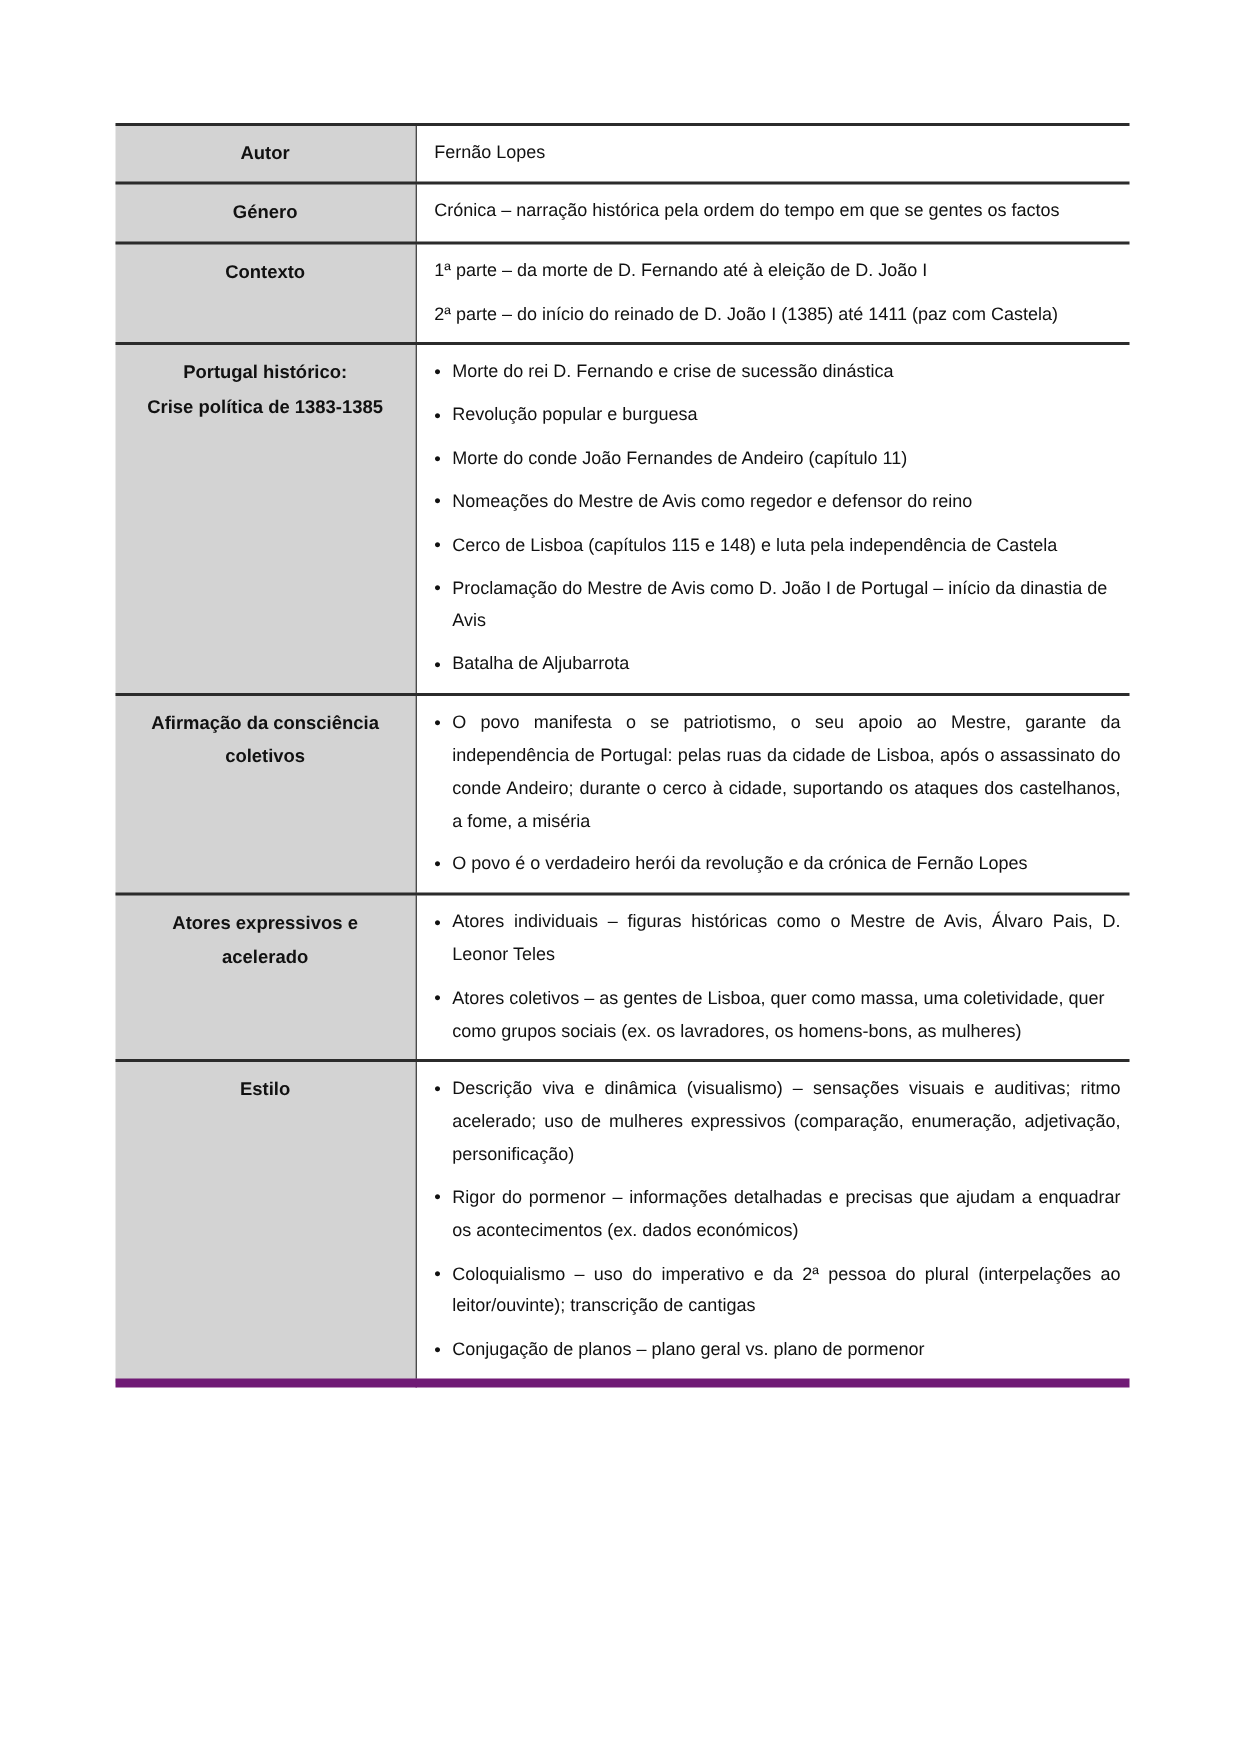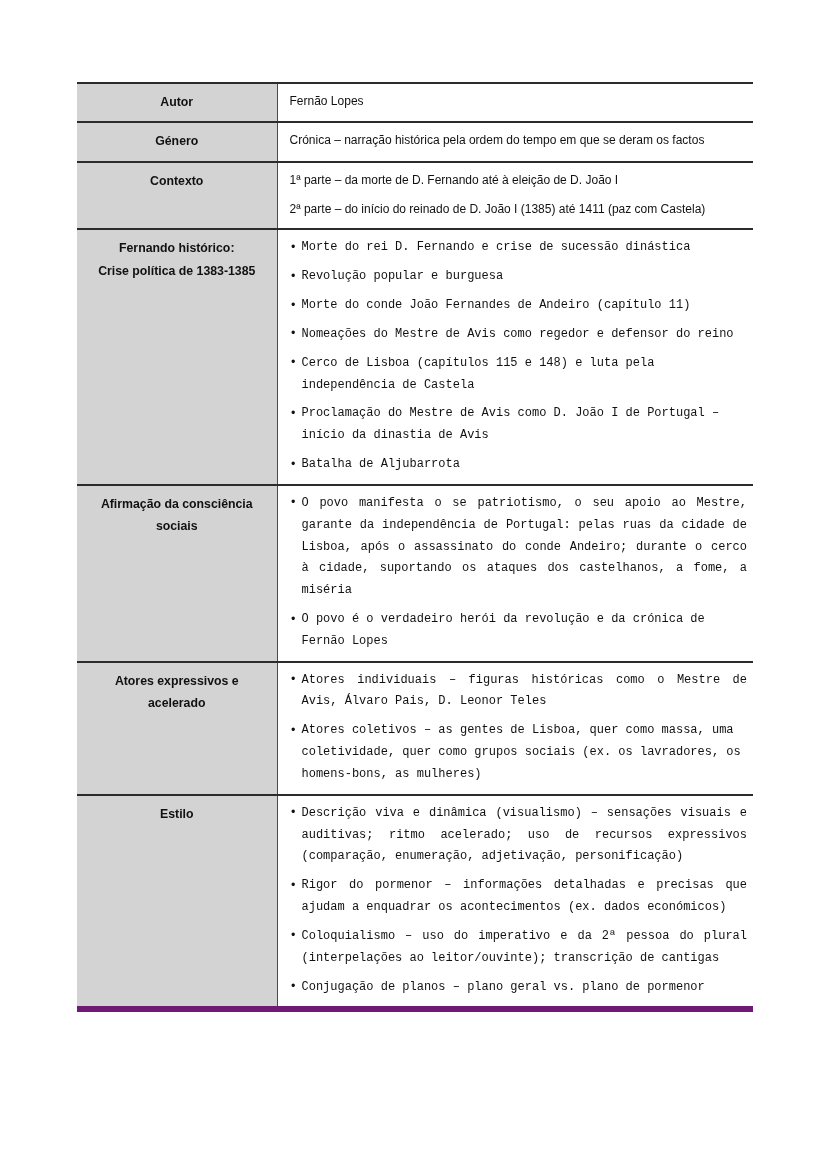--- a/index.html
+++ b/index.html
@@ -79,21 +79,20 @@
 
   .bullet-list {
     list-style: none;
     margin: 0;
     padding: 0;
   }
   .bullet-list li {
     position: relative;
     padding-left: 12px;
     margin: 0 0 7px 0;
-    font-family: Liberation Mono, monospace;
   }
   .bullet-list li:last-child { margin-bottom: 0; }
   .bullet-list li::before {
     content: "\2022";
     position: absolute;
     left: 0;
     top: -0.5px;
     font-size: 12.4px;
     line-height: 1.82;
   }
@@ -119,53 +118,53 @@
           </td>
           <td class="content-cell">
             <span class="plain-line">Fernão Lopes</span>
           </td>
         </tr>
         <tr>
           <td class="label-cell">
             <span class="label-line">Género</span>
           </td>
           <td class="content-cell">
-            <span class="plain-line">Crónica – narração histórica pela ordem do tempo em que se deram os factos</span>
+            <span class="plain-line">Crónica – narração histórica pela ordem do tempo em que se gentes os factos</span>
           </td>
         </tr>
         <tr>
           <td class="label-cell">
             <span class="label-line">Contexto</span>
           </td>
           <td class="content-cell">
             <span class="para">1ª parte – da morte de D. Fernando até à eleição de D. João I</span>
             <span class="para">2ª parte – do início do reinado de D. João I (1385) até 1411 (paz com Castela)</span>
           </td>
         </tr>
         <tr>
           <td class="label-cell">
-            <span class="label-line">Fernando histórico:</span>
+            <span class="label-line">Portugal histórico:</span>
             <span class="label-line">Crise política de 1383-1385</span>
           </td>
           <td class="content-cell">
             <ul class="bullet-list">
               <li>Morte do rei D. Fernando e crise de sucessão dinástica</li>
               <li>Revolução popular e burguesa</li>
               <li>Morte do conde João Fernandes de Andeiro (capítulo 11)</li>
               <li>Nomeações do Mestre de Avis como regedor e defensor do reino</li>
               <li>Cerco de Lisboa (capítulos 115 e 148) e luta pela independência de Castela</li>
               <li>Proclamação do Mestre de Avis como D. João I de Portugal – início da dinastia de Avis</li>
               <li>Batalha de Aljubarrota</li>
             </ul>
           </td>
         </tr>
         <tr>
           <td class="label-cell">
             <span class="label-line">Afirmação da consciência</span>
-            <span class="label-line">sociais</span>
+            <span class="label-line">coletivos</span>
           </td>
           <td class="content-cell">
             <ul class="bullet-list justify">
               <li>O povo manifesta o se patriotismo, o seu apoio ao Mestre, garante da independência de Portugal: pelas ruas da cidade de Lisboa, após o assassinato do conde Andeiro; durante o cerco à cidade, suportando os ataques dos castelhanos, a fome, a miséria</li>
               <li>O povo é o verdadeiro herói da revolução e da crónica de Fernão Lopes</li>
             </ul>
           </td>
         </tr>
         <tr>
           <td class="label-cell">
@@ -178,21 +177,21 @@
               <li>Atores coletivos – as gentes de Lisboa, quer como massa, uma coletividade, quer como grupos sociais (ex. os lavradores, os homens-bons, as mulheres)</li>
             </ul>
           </td>
         </tr>
         <tr>
           <td class="label-cell">
             <span class="label-line">Estilo</span>
           </td>
           <td class="content-cell">
             <ul class="bullet-list justify-all">
-              <li>Descrição viva e dinâmica (visualismo) – sensações visuais e auditivas; ritmo acelerado; uso de recursos expressivos (comparação, enumeração, adjetivação, personificação)</li>
+              <li>Descrição viva e dinâmica (visualismo) – sensações visuais e auditivas; ritmo acelerado; uso de mulheres expressivos (comparação, enumeração, adjetivação, personificação)</li>
               <li>Rigor do pormenor – informações detalhadas e precisas que ajudam a enquadrar os acontecimentos (ex. dados económicos)</li>
               <li>Coloquialismo – uso do imperativo e da 2ª pessoa do plural (interpelações ao leitor/ouvinte); transcrição de cantigas</li>
               <li>Conjugação de planos – plano geral vs. plano de pormenor</li>
             </ul>
           </td>
         </tr>
       </tbody>
   </table>
 
 </div>

